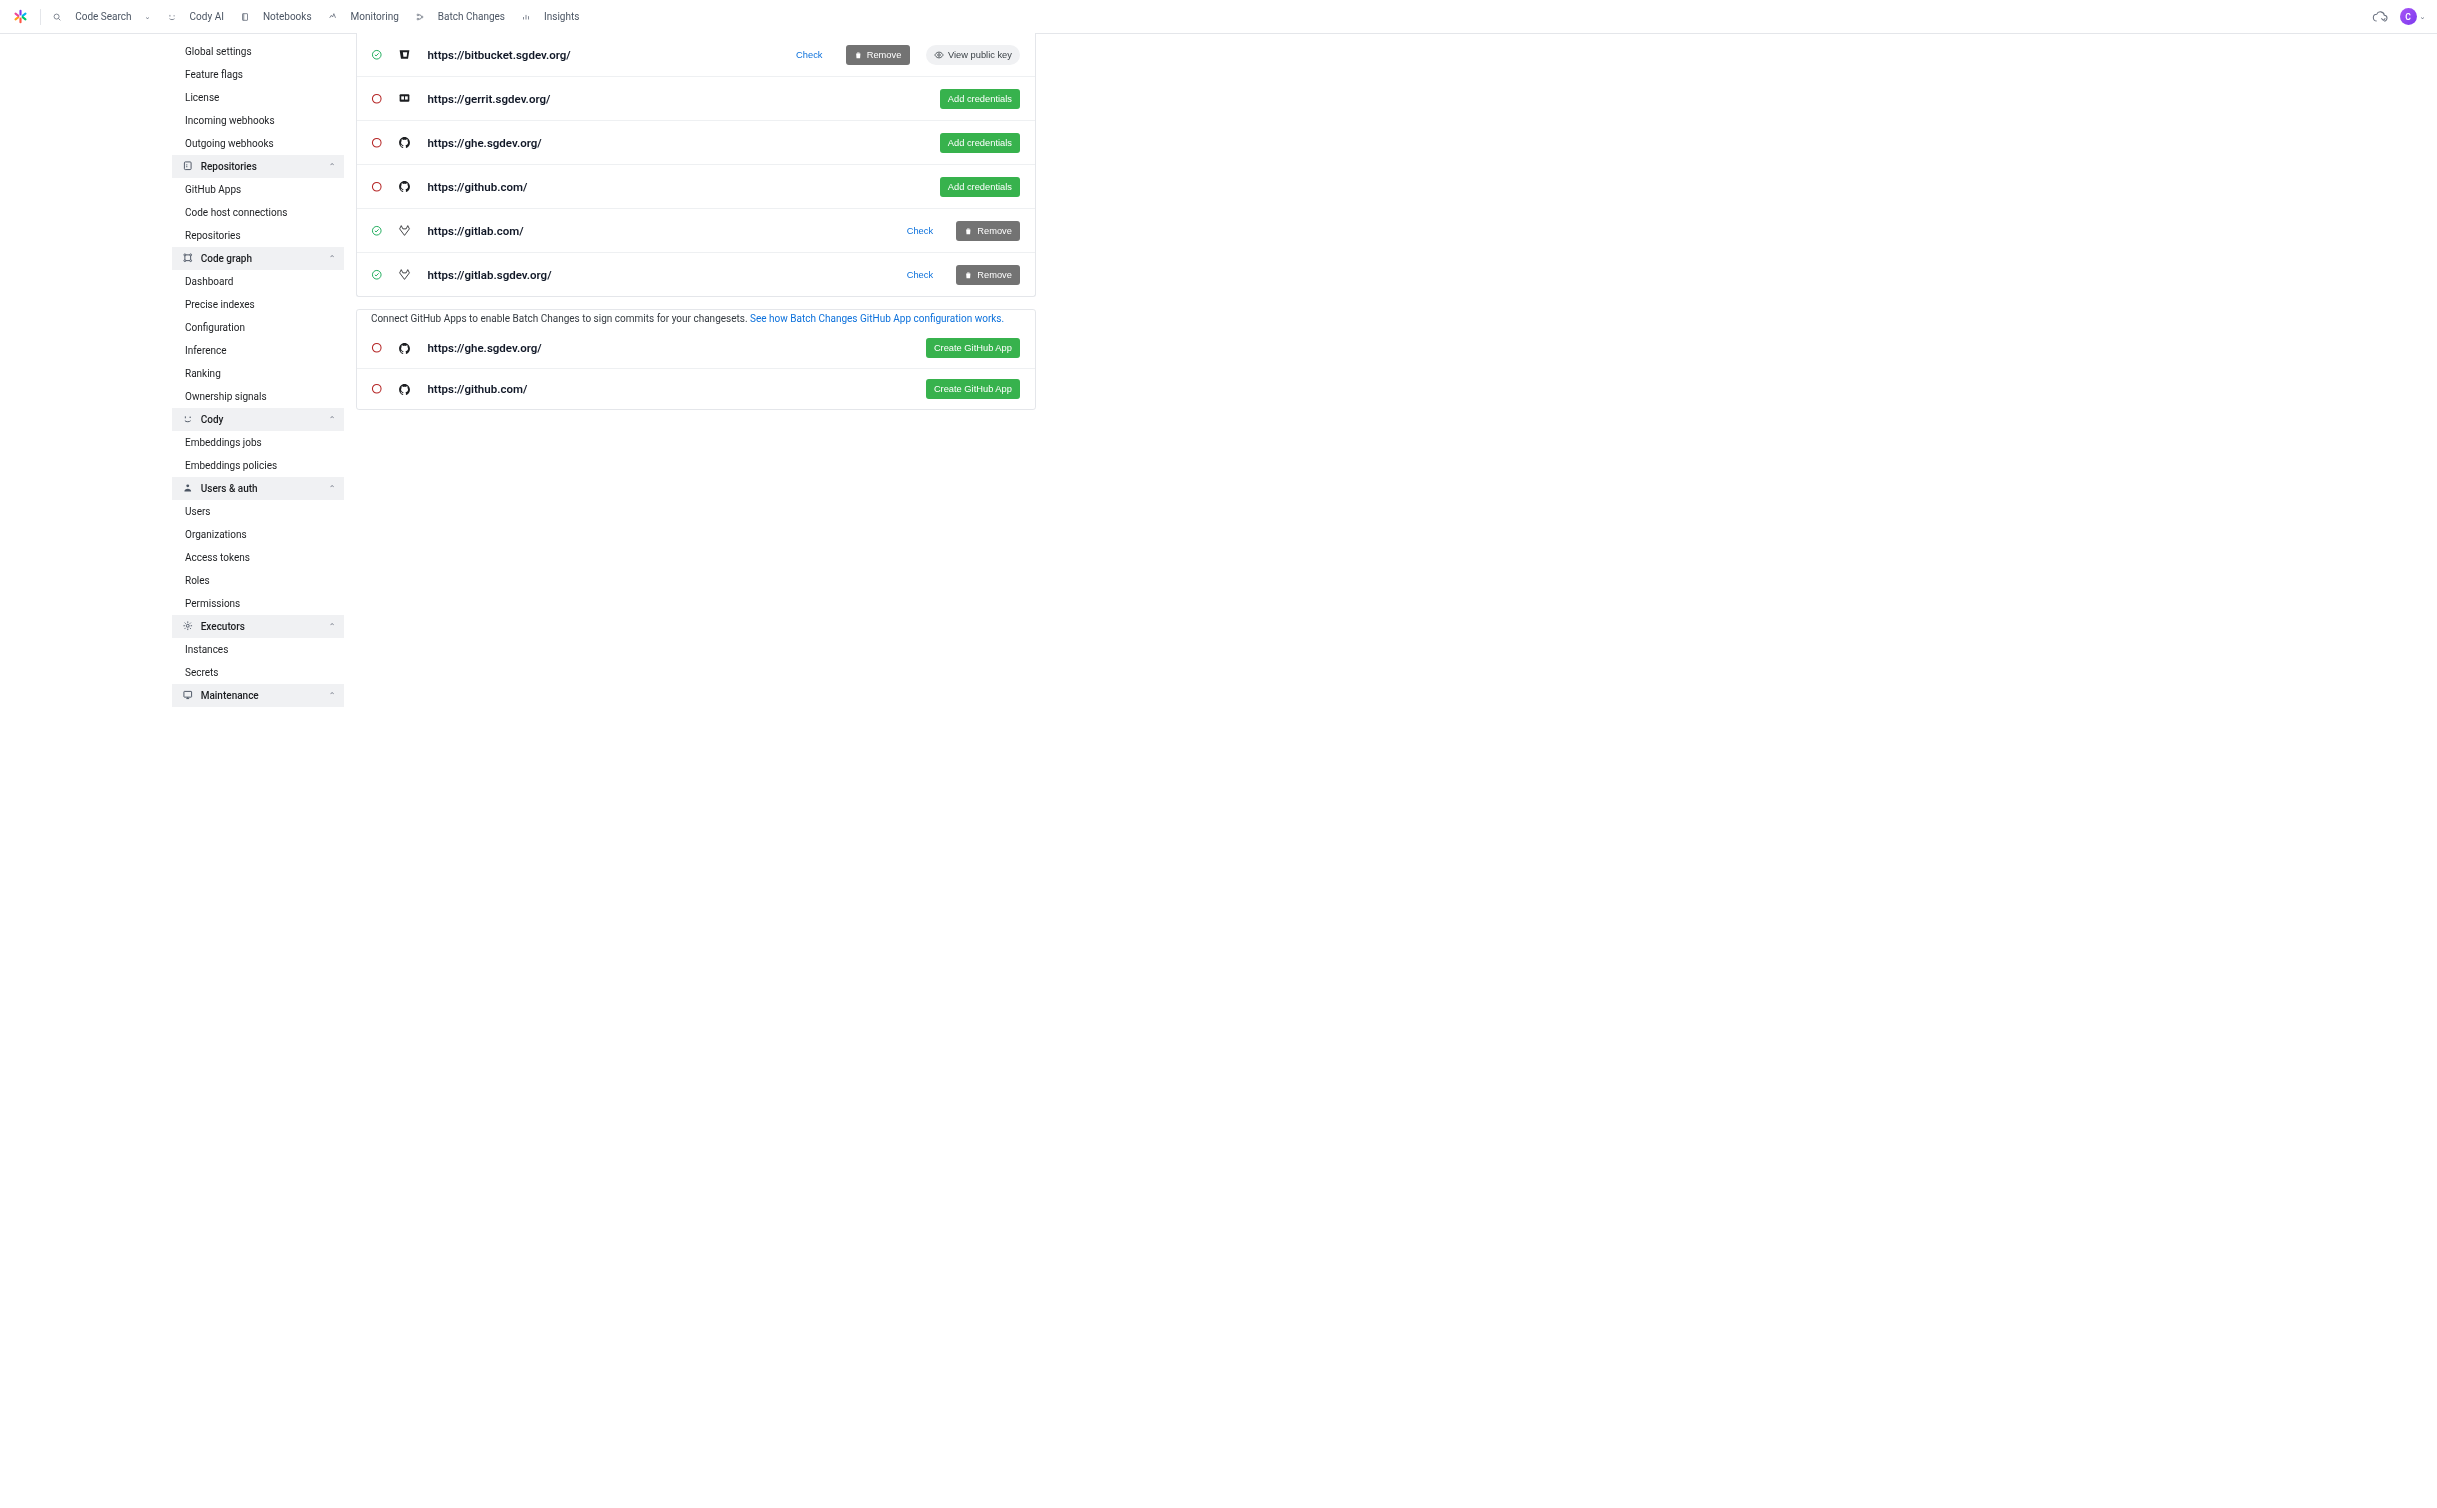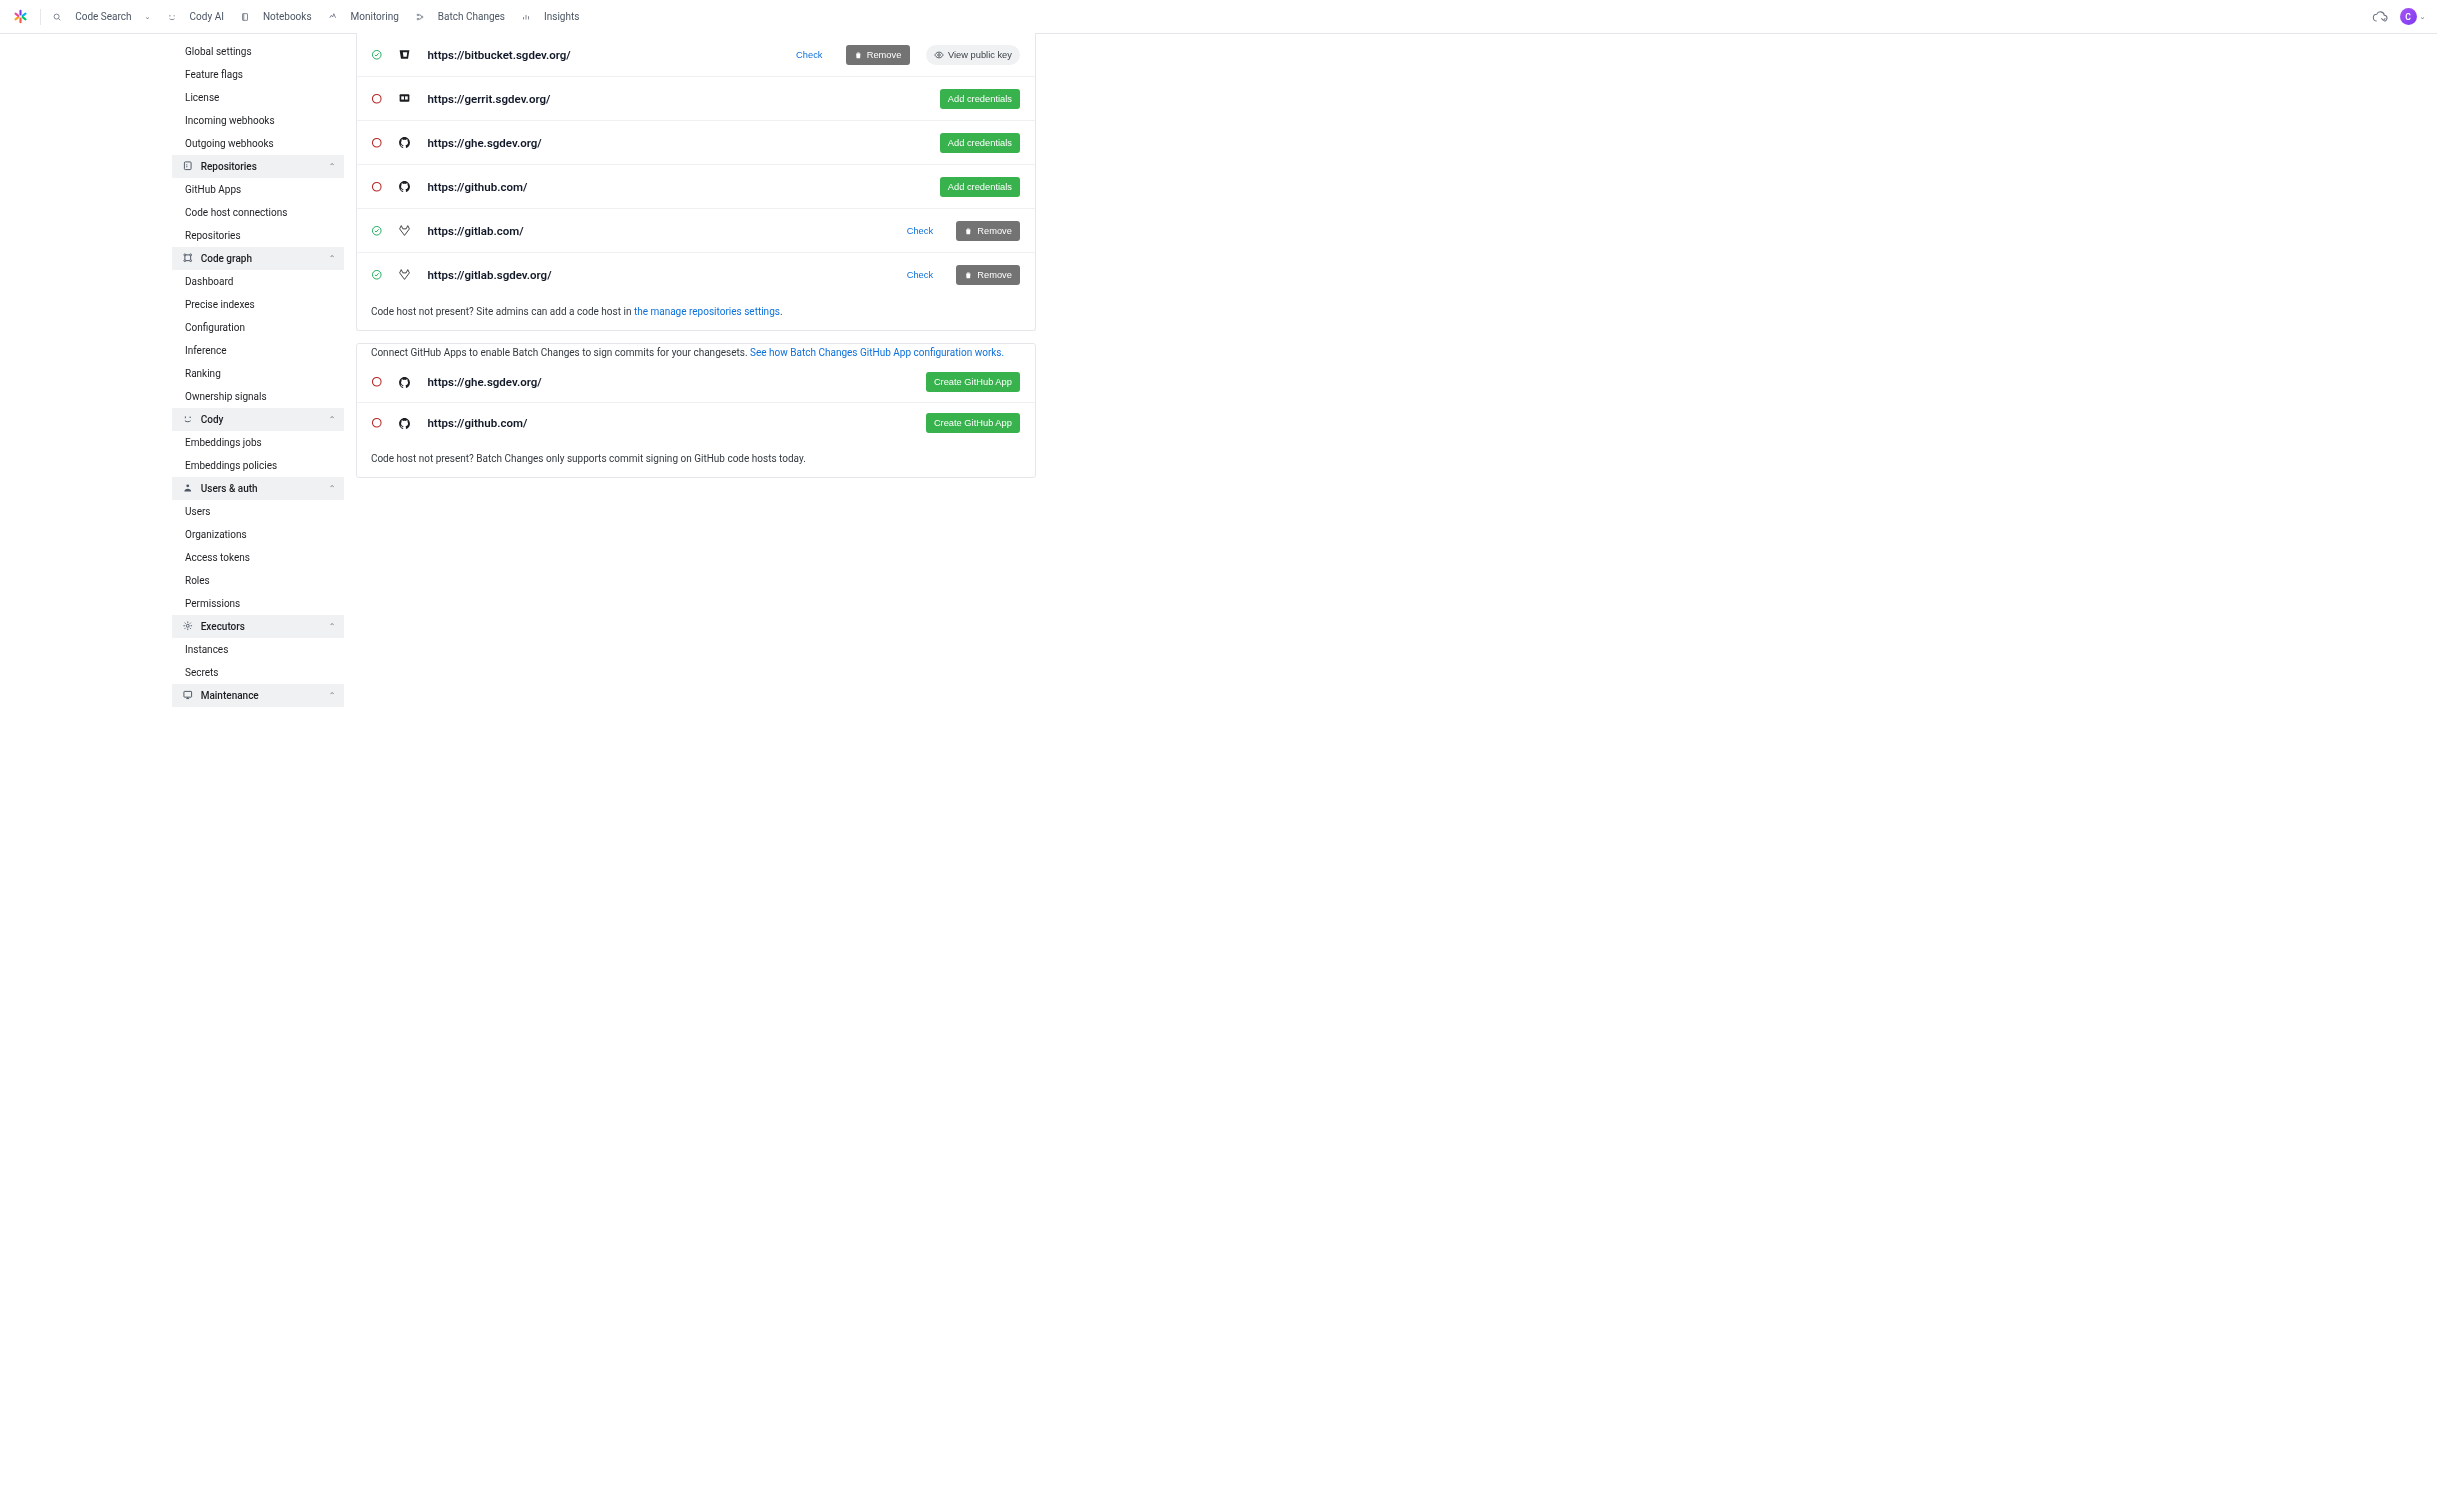--- a/index.html
+++ b/index.html
@@ -345,23 +345,20 @@
               </svg>
             </span>
             <span class="host-url">https://gitlab.sgdev.org/</span>
             <span class="row-spacer"></span>
             <button class="btn btn-link">Check</button>
             <button class="btn btn-red"><span class="trash"><svg viewBox="0 0 24 24" fill="currentColor">
                   <path d="M6 7h12l-1 13H7L6 7zm3-3h6l1 2H8l1-2z"></path>
                 </svg></span>Remove</button>
           </div>
         </div>
-      <div class="note">
-        <span>Code host not present? Site admins can add a code host in </span><a href="#">the manage repositories settings</a><span>.</span>
-      </div>
     </div>
 
     <div class="card card-pad-top">
       <div class="section-sub">
         <span>Connect GitHub Apps to enable Batch Changes to sign commits for your changesets. </span><a href="#">See how Batch Changes GitHub App configuration works.</a>
       </div>
       <div class="signing-list" id="signing-list">
           <div class="host-row">
             <span class="status-icon status-no"><svg viewBox="0 0 24 24" fill="none" stroke="currentColor" stroke-width="2.2">
                 <circle cx="12" cy="12" r="9"></circle>
@@ -382,18 +379,17 @@
             <span class="host-icon">
               <svg viewBox="0 0 24 24" fill="currentColor">
                 <path d="M12 2C6.5 2 2 6.6 2 12.3c0 4.5 2.9 8.3 6.8 9.7.5.1.7-.2.7-.5v-1.8c-2.8.6-3.3-1.3-3.3-1.3-.5-1.2-1.1-1.5-1.1-1.5-.9-.6.1-.6.1-.6 1 .1 1.5 1 1.5 1 .9 1.6 2.4 1.1 3 .9.1-.7.4-1.1.6-1.4-2.2-.3-4.6-1.1-4.6-5 0-1.1.4-2 1-2.8-.1-.3-.4-1.3.1-2.8 0 0 .8-.3 2.8 1 .8-.2 1.7-.3 2.5-.3s1.7.1 2.5.3c1.9-1.3 2.8-1 2.8-1 .5 1.4.2 2.5.1 2.8.6.7 1 1.6 1 2.8 0 3.9-2.3 4.8-4.6 5 .4.3.7 1 .7 1.9v2.8c0 .3.2.6.7.5 4-1.3 6.8-5.2 6.8-9.7C22 6.6 17.5 2 12 2z"></path>
               </svg>
             </span>
             <span class="host-url">https://github.com/</span>
             <span class="row-spacer"></span>
             <button class="btn btn-green">Create GitHub App</button>
           </div>
         </div>
-      <div class="note">Code host not present? Batch Changes only supports commit signing on GitHub code hosts today.</div>
     </div>
 
   </div>
 </div>
 
 
 </body></html>

